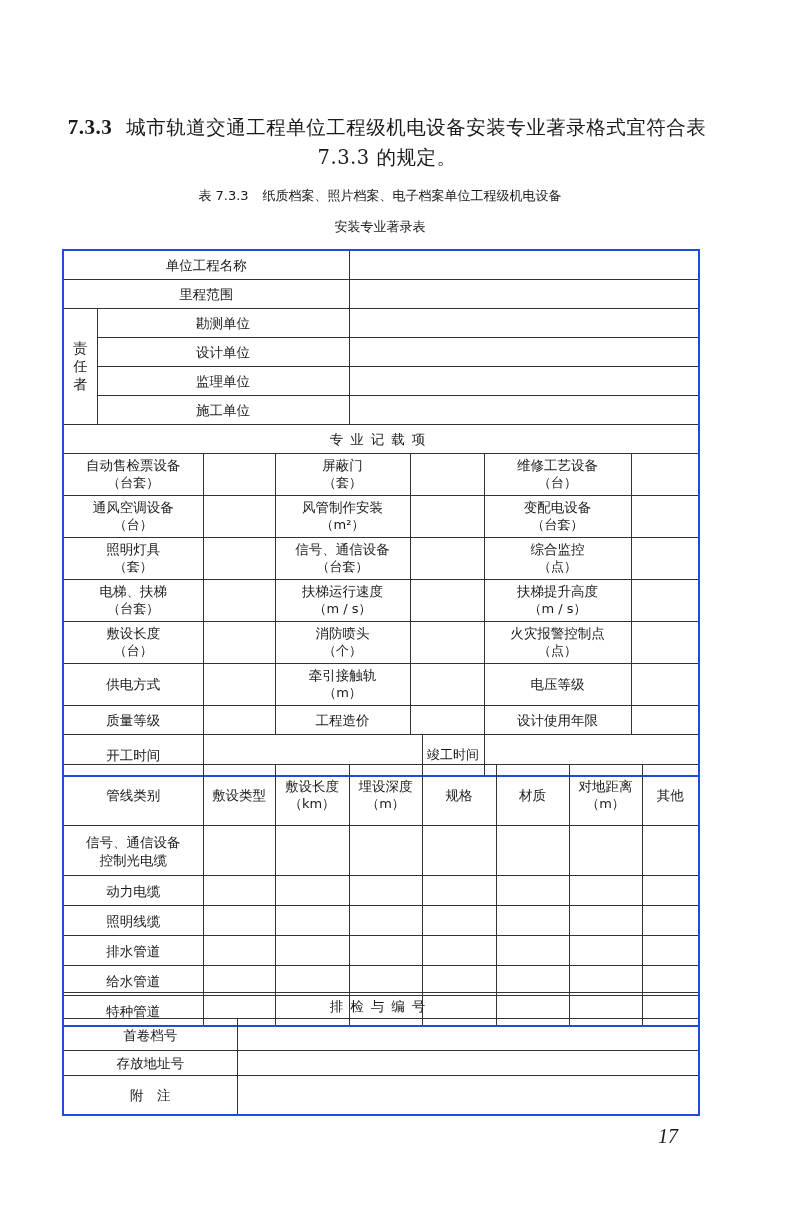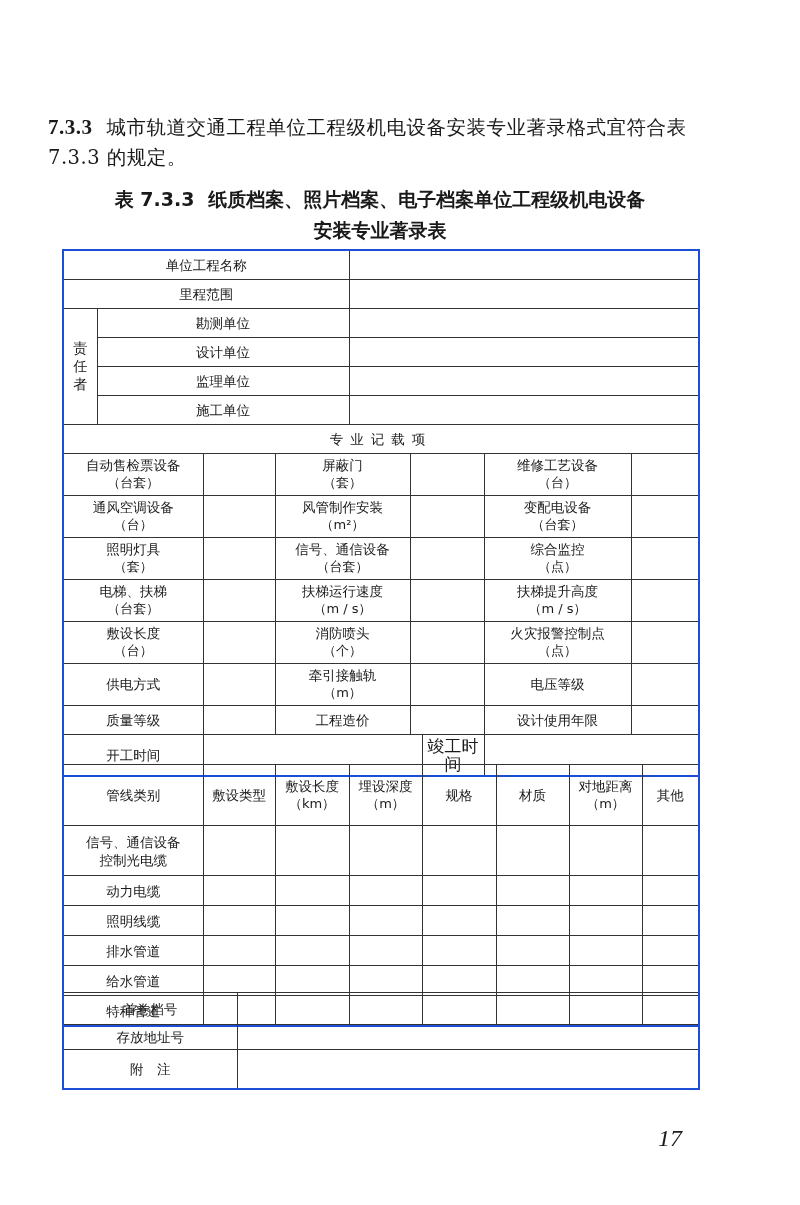--- a/index.html
+++ b/index.html
@@ -1,27 +1,27 @@
 <!DOCTYPE html>
 <html><head>
   <meta charset="utf-8">
   <style>
     html, body { margin: 0; padding: 0; background: #ffffff; }
     body {
       width: 800px; height: 1205px; position: relative; overflow: hidden;
       font-family: "DejaVu Serif", "Liberation Serif", serif; color: #1a1a1a;
     }
     .clause {
-      position: absolute; left: 48px; top: 112px; width: 650px;
-      font-size: 19.5px; line-height: 30px; letter-spacing: 0.5px;
+      position: absolute; left: 62px; top: 112px; width: 650px;
+      font-size: 19.5px; line-height: 30px; letter-spacing: 0.5px; text-align: center;
     }
     .clause .num { font-weight: bold; font-family: "Liberation Serif", serif; font-size: 21px; margin-right: 14px; }
     .caption {
       position: absolute; left: 62px; width: 636px; text-align: center;
-      font-family: "DejaVu Sans", sans-serif; font-weight: bold; font-size: 19px;
+      font-family: "DejaVu Sans", sans-serif; font-weight: normal; font-size: 13px;
     }
     .cap1 { top: 187px; }
     .cap1 .tn { margin-right: 14px; }
     .cap2 { top: 218px; }
 
     .tbl {
       position: absolute; left: 62px; top: 249px; width: 636px;
       border-collapse: collapse; table-layout: fixed;
       font-family: "DejaVu Sans", sans-serif; font-size: 13.5px;
     }
@@ -30,21 +30,21 @@
       line-height: 18px; overflow: hidden;
     }
     .tbl { border: 2px solid #1d4ed8; }
     .sec { letter-spacing: 7px; margin-left: 44px; }
     .vert { line-height: 28px; font-size: 14px; }
     .unit { font-size: 13px; }
     .pipe td { height: 29px; text-align: center; }
 
     .page-num {
       position: absolute; left: 658px; top: 1125px;
-      font-family: "Liberation Serif", serif; font-style: italic; font-size: 24px;
+      font-family: "Liberation Serif", serif; font-style: italic; font-size: 20px;
     }
   </style>
 </head>
 <body>
 
 <div class="clause">
   <span class="num">7.3.3</span><span>城市轨道交通工程单位工程级机电设备安装专业著录格式宜符合表 7.3.3 的规定。</span>
 </div>
 
 <div class="caption cap1">
@@ -204,21 +204,21 @@
     <td colspan="2">质量等级</td>
     <td></td>
     <td colspan="2">工程造价</td>
     <td colspan="2"></td>
     <td colspan="2">设计使用年限</td>
     <td></td>
   </tr>
   <tr style="height:42px">
     <td colspan="2">开工时间</td>
     <td colspan="4"></td>
-    <td style="font-size:17px;">竣工时间</td>
+    <td style="font-size:13px;">竣工时间</td>
     <td colspan="3"></td>
   </tr>
 </tbody>
   </table>
 
 <table class="tbl" style="top:764px; border-top:none;">
   <colgroup>
     <col style="width:140px">
       <col style="width:72px">
       <col style="width:74px">
@@ -313,20 +313,23 @@
   </tr>
 </tbody>
   </table>
 
 <table class="tbl" style="top:992px; border-top:none;">
   <colgroup>
       <col style="width:174px">
       <col style="width:462px">
     </colgroup>
   <tbody>
+      <tr style="height:26px">
+    <td colspan="2" class="sec">排检与编号</td>
+  </tr>
   <tr style="height:32px">
     <td>首卷档号</td>
     <td></td>
   </tr>
   <tr style="height:25px">
     <td>存放地址号</td>
     <td></td>
   </tr>
   <tr style="height:39px">
     <td>附　注</td>

